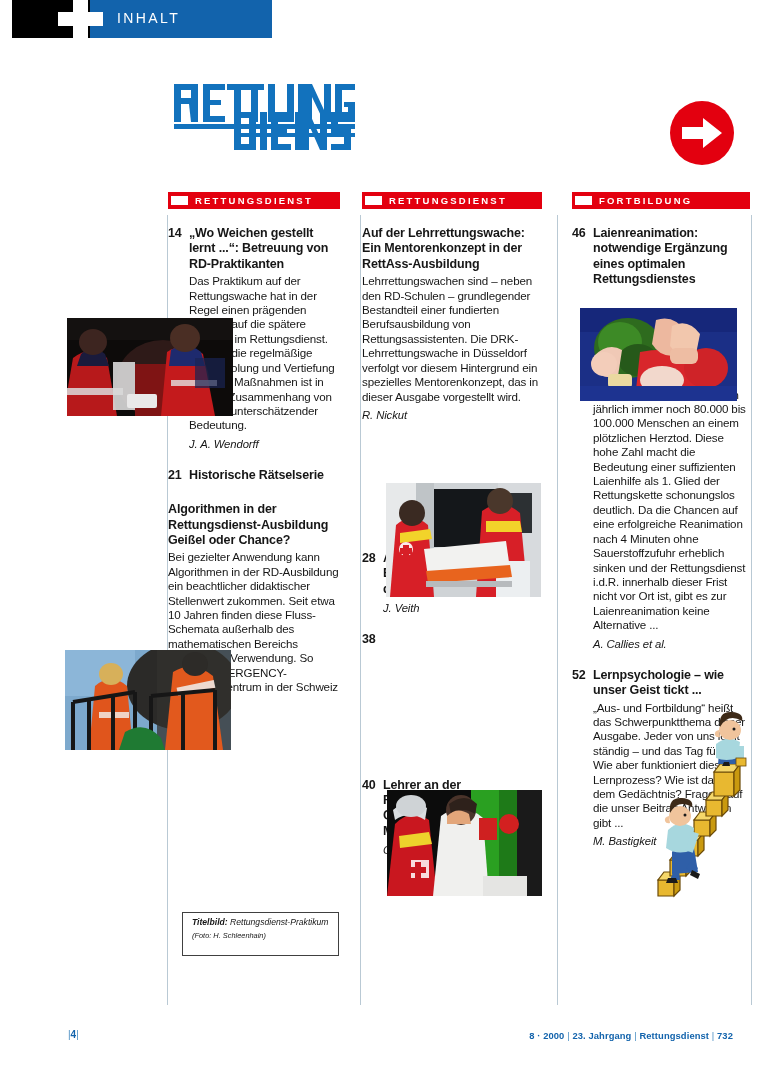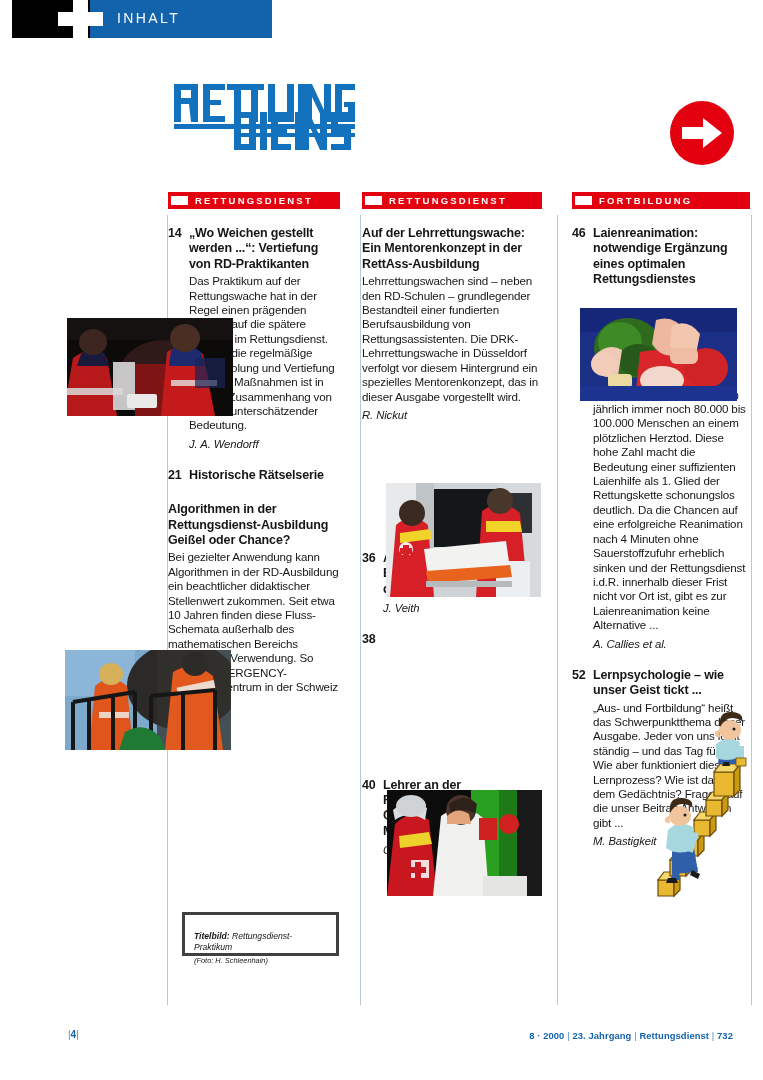--- a/index.html
+++ b/index.html
@@ -64,21 +64,21 @@
     margin-top:4px;letter-spacing:-0.1px;
   }
   .gap{height:17px;}
 
   
   .imgbox{position:absolute;overflow:hidden;}
 
   
   .titelbild{
     position:absolute;left:170px;top:912px;width:157px;height:44px;
-    border:3px solid #404040;box-sizing:border-box;padding:16px 8px 0 9px;
+    border:1px solid #404040;box-sizing:border-box;padding:4px 8px 0 9px;
   }
   .titelbild .l1{font-size:8.6px;color:#161616;font-style:italic;line-height:1.3;}
   .titelbild .l1 b{font-style:italic;font-weight:700;}
   .titelbild .l2{font-size:7.4px;color:#161616;font-style:italic;margin-top:3px;}
 
   
   .footer-left{
     position:absolute;left:56px;top:1029px;font-size:10px;font-weight:700;color:#1263ac;
   }
   .footer-right{
@@ -177,21 +177,21 @@
 
   <div class="col col1">
     <div class="secbar">
       <span class="mark"></span>
       <span>RETTUNGSDIENST</span>
     </div>
 
     <div class="entry">
       <div class="pg">14</div>
       <div class="body">
-        <p class="ttl">„Wo Weichen gestellt werden ...“: Vertiefung von RD-Praktikanten</p>
+        <p class="ttl">„Wo Weichen gestellt lernt ...“: Betreuung von RD-Praktikanten</p>
         <p class="lede" style="text-indent: 0px;">Das Praktikum auf der Rettungswache hat in der Regel einen prägenden Einfluss auf die spätere Tätigkeit im Rettungsdienst. Speziell die regelmäßige Wiederholung und Vertiefung erlernter Maßnahmen ist in diesem Zusammenhang von nicht zu unterschätzender Bedeutung.</p>
         <div class="author">J. A. Wendorff</div>
       </div>
     </div>
 
     <div class="gap"></div>
 
     <div class="entry">
       <div class="pg">21</div>
       <div class="body">
@@ -220,21 +220,21 @@
       <div class="body">
         <p class="ttl">Auf der Lehrrettungswache: Ein Mentorenkonzept in der RettAss-Ausbildung</p>
         <p class="lede">Lehrrettungswachen sind – neben den RD-Schulen – grundlegender Bestandteil einer fundierten Berufsausbildung von Rettungsassistenten. Die DRK-Lehrrettungswache in Düsseldorf verfolgt vor diesem Hintergrund ein spezielles Mentorenkonzept, das in dieser Ausgabe vorgestellt wird.</p>
         <div class="author">R. Nickut</div>
       </div>
     </div>
 
     <div style="height:129px;"></div>
 
     <div class="entry">
-      <div class="pg">36</div>
+      <div class="pg">28</div>
       <div class="body">
         <p class="ttl">Aspekte der Erwachsenenbildung in der Aus- und Fortbildung</p>
         <div class="author">J. Veith</div>
       </div>
     </div>
 
     <div class="gap"></div>
 
     <div class="entry">
       <div class="pg">38</div>

